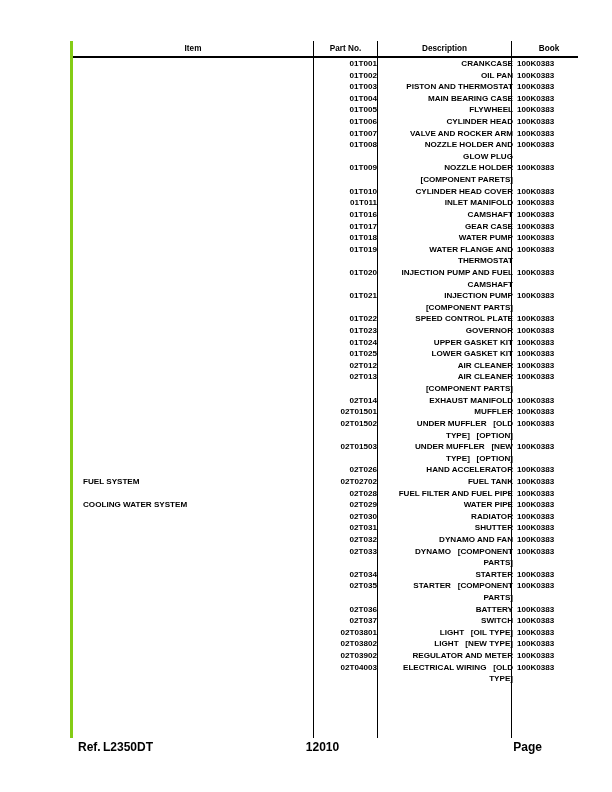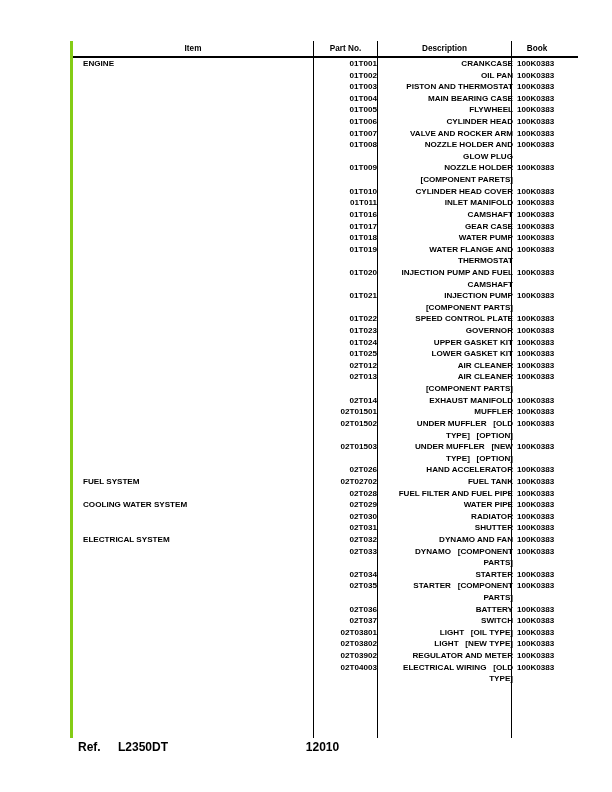--- a/index.html
+++ b/index.html
@@ -64,21 +64,21 @@
     top: 2px;
     font-size: 8.2px;
     font-weight: bold;
     text-align: center;
     line-height: 11px;
     white-space: nowrap;
   }
   .col-head.h-item { left: 0px;   width: 240px; }
   .col-head.h-part { left: 241px; width: 63px;  }
   .col-head.h-desc { left: 305px; width: 133px; }
-  .col-head.h-book { left: 431px; width: 66px;  }
+  .col-head.h-book { left: 443px; width: 66px;  }
 
   
   .rows {
     position: absolute;
     left: 0;
     top: 17px;
     width: 505px;
   }
   .row {
     position: relative;
@@ -108,21 +108,21 @@
   }
   .footer-text {
     position: absolute;
     top: 0;
     font-size: 12px;
     font-weight: bold;
     line-height: 14px;
     white-space: pre;
   }
   .f-ref   { left: 8px;   }
-  .f-model { left: 48px;  }
+  .f-model { left: 33px;  }
   .f-page  { left: 0; width: 472px; text-align: right; }
   .f-num   { left: 0; width: 505px; text-align: center; }
 </style>
 </head>
 <body>
 
 <div id="page">
 
   <div class="table-frame">
 
@@ -132,21 +132,20 @@
 
     <div class="col-head h-item">Item</div>
     <div class="col-head h-part">Part No.</div>
     <div class="col-head h-desc">Description</div>
     <div class="col-head h-book">Book</div>
 
     <div class="hline-head"></div>
 
     <div class="rows" id="rows-container">
         <div class="row">
-          <span class="cell item">ENGINE</span>
           <span class="cell part">01T001</span>
           <span class="cell desc">CRANKCASE</span>
           <span class="cell book">100K0383</span>
         </div>
         <div class="row">
           <span class="cell item"></span>
           <span class="cell part">01T002</span>
           <span class="cell desc">OIL PAN</span>
           <span class="cell book">100K0383</span>
         </div>
@@ -378,21 +377,20 @@
           <span class="cell desc">RADIATOR</span>
           <span class="cell book">100K0383</span>
         </div>
         <div class="row">
           <span class="cell item"></span>
           <span class="cell part">02T031</span>
           <span class="cell desc">SHUTTER</span>
           <span class="cell book">100K0383</span>
         </div>
         <div class="row">
-          <span class="cell item">ELECTRICAL SYSTEM</span>
           <span class="cell part">02T032</span>
           <span class="cell desc">DYNAMO AND FAN</span>
           <span class="cell book">100K0383</span>
         </div>
         <div class="row">
           <span class="cell item"></span>
           <span class="cell part">02T033</span>
           <span class="cell desc">DYNAMO   [COMPONENT</span>
           <span class="cell book">100K0383</span>
         </div>
@@ -461,16 +459,17 @@
           <span class="cell part"></span>
           <span class="cell desc">TYPE]</span>
           <span class="cell book"></span>
         </div>
       </div>
   </div>
 
   <div class="footer">
     <span class="footer-text f-ref">Ref.</span>
     <span class="footer-text f-model">L2350DT</span>
+    <span class="footer-text f-page">Page</span>
     <span class="footer-text f-num">12010</span>
   </div>
 
 </div>
 
 </body></html>

